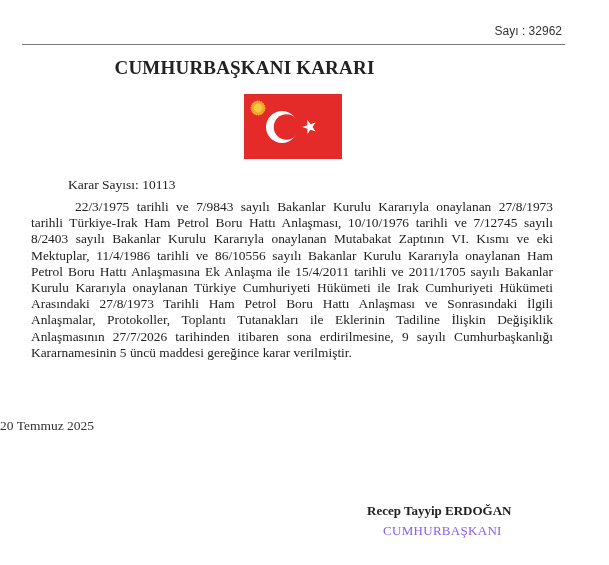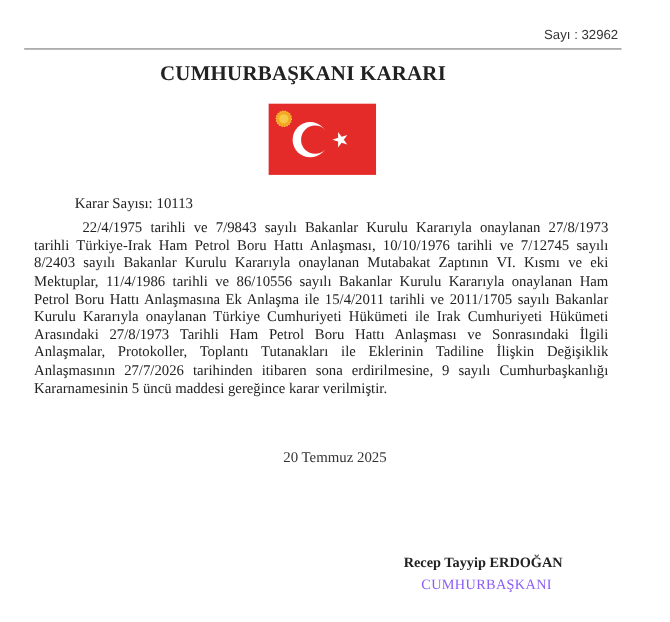--- a/index.html
+++ b/index.html
@@ -2,28 +2,28 @@
 <html><head>
 <meta charset="utf-8">
 <style>
   html, body { margin: 0; padding: 0; background: #ffffff; }
   body { width: 609px; height: 565px; position: relative; overflow: hidden; color: #1a1a1a; }
   .header { position: absolute; left: 22px; top: 18px; width: 543px; height: 26px; }
   .hdr-date { position: absolute; left: 0; top: 6px; font-family: "Liberation Sans", sans-serif; font-size: 12px; color: #333; letter-spacing: -0.2px; }
   .hdr-title { position: absolute; left: 215px; top: 1px; font-family: "Liberation Serif", serif; font-weight: bold; font-size: 18px; color: #9e2a35; }
   .hdr-issue { position: absolute; right: 3px; top: 6px; font-family: "Liberation Sans", sans-serif; font-size: 12px; color: #333; }
   .hdr-rule { position: absolute; left: 0; top: 26px; width: 543px; height: 0; border-top: 1.5px solid #777; }
-  .doc-title { position: absolute; left: 0; width: 489px; top: 57px; text-align: center; font-family: "Liberation Serif", serif; font-weight: bold; font-size: 19px; color: #222; letter-spacing: 0.2px; margin-left: 31px; }
+  .doc-title { position: absolute; left: 0; width: 489px; top: 57px; text-align: center; font-family: "Liberation Serif", serif; font-weight: bold; font-size: 19px; color: #222; letter-spacing: 0.2px; }
   .flag { position: absolute; left: 244px; top: 94px; width: 98px; height: 65px; }
   .decision-no { position: absolute; left: 68px; top: 177px; font-family: "Liberation Serif", serif; font-weight: normal; font-size: 13.5px; color: #222; }
   .body { position: absolute; left: 31px; top: 199px; width: 522px; font-family: "Liberation Serif", serif; font-size: 13.4px; color: #222; }
   .line { height: 16.2px; line-height: 16.2px; text-align: justify; text-align-last: justify; white-space: nowrap; overflow: hidden; }
   .line.first { padding-left: 44px; }
   .line.last { text-align-last: left; }
-  .sign-date { position: absolute; left: 0; width: 609px; top: 408px; text-align: center; font-family: "Liberation Serif", serif; font-size: 13.5px; color: #333; }
+  .sign-date { position: absolute; left: 0; width: 609px; top: 418px; text-align: left; font-family: "Liberation Serif", serif; font-size: 13.5px; color: #333; }
   .signer-name { position: absolute; left: 367px; top: 503px; font-family: "Liberation Serif", serif; font-weight: bold; font-size: 13px; color: #222; }
   .signer-title { position: absolute; left: 383px; top: 523px; font-family: "Liberation Serif", serif; font-size: 13px; color: #8b5cf6; letter-spacing: 0.3px; }
 </style>
 </head>
 <body>
 
 <div class="header">
   <span class="hdr-issue">Sayı : 32962</span>
   <div class="hdr-rule"></div>
 </div>
@@ -40,21 +40,21 @@
     </g>
     <circle cx="38" cy="33" r="16" fill="#ffffff"></circle>
     <circle cx="42.5" cy="33" r="12.8" fill="#e52a2a"></circle>
     <polygon fill="#ffffff" points="57,33 65.6,30.2 65.6,21.2 70.9,28.5 79.5,25.7 74.2,33 79.5,40.3 70.9,37.5 65.6,44.8 65.6,35.8" transform="translate(57,33) scale(0.6) translate(-57,-33) translate(2,0)"></polygon>
   </svg>
 </div>
 
 <div class="decision-no">Karar Sayısı: 10113</div>
 
 <div class="body">
-  <div class="line first">22/4/1975 tarihli ve 7/9843 sayılı Bakanlar Kurulu Kararıyla onaylanan 27/8/1973</div>
+  <div class="line first">22/3/1975 tarihli ve 7/9843 sayılı Bakanlar Kurulu Kararıyla onaylanan 27/8/1973</div>
   <div class="line">tarihli Türkiye-Irak Ham Petrol Boru Hattı Anlaşması, 10/10/1976 tarihli ve 7/12745 sayılı</div>
   <div class="line">8/2403 sayılı Bakanlar Kurulu Kararıyla onaylanan Mutabakat Zaptının VI. Kısmı ve eki</div>
   <div class="line">Mektuplar, 11/4/1986 tarihli ve 86/10556 sayılı Bakanlar Kurulu Kararıyla onaylanan Ham</div>
   <div class="line">Petrol Boru Hattı Anlaşmasına Ek Anlaşma ile 15/4/2011 tarihli ve 2011/1705 sayılı Bakanlar</div>
   <div class="line">Kurulu Kararıyla onaylanan Türkiye Cumhuriyeti Hükümeti ile Irak Cumhuriyeti Hükümeti</div>
   <div class="line">Arasındaki 27/8/1973 Tarihli Ham Petrol Boru Hattı Anlaşması ve Sonrasındaki İlgili</div>
   <div class="line">Anlaşmalar, Protokoller, Toplantı Tutanakları ile Eklerinin Tadiline İlişkin Değişiklik</div>
   <div class="line">Anlaşmasının 27/7/2026 tarihinden itibaren sona erdirilmesine, 9 sayılı Cumhurbaşkanlığı</div>
   <div class="line last">Kararnamesinin 5 üncü maddesi gereğince karar verilmiştir.</div>
 </div>

